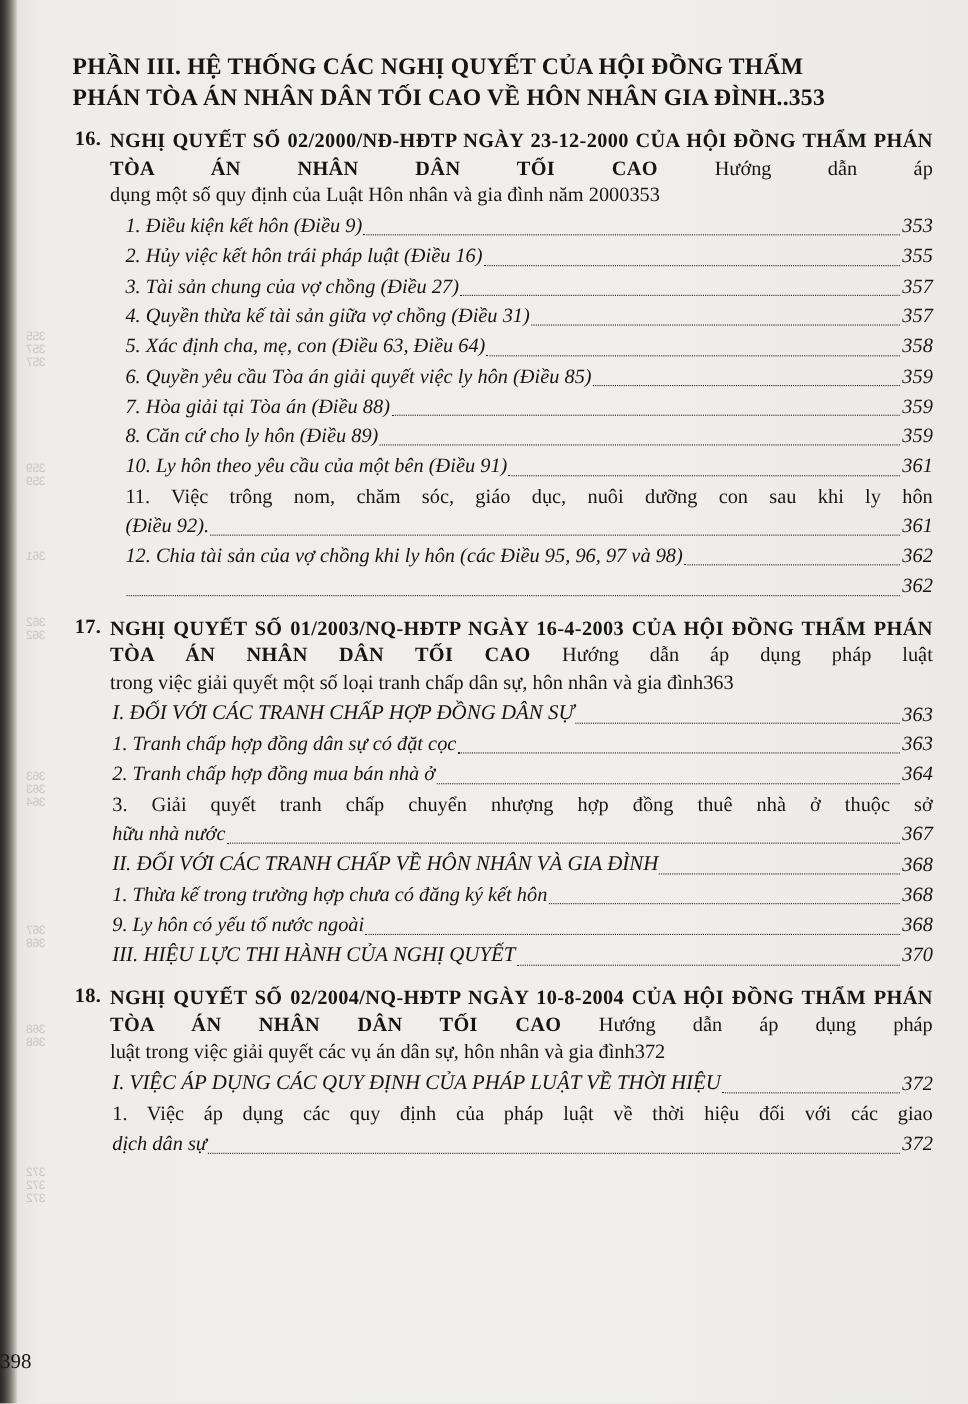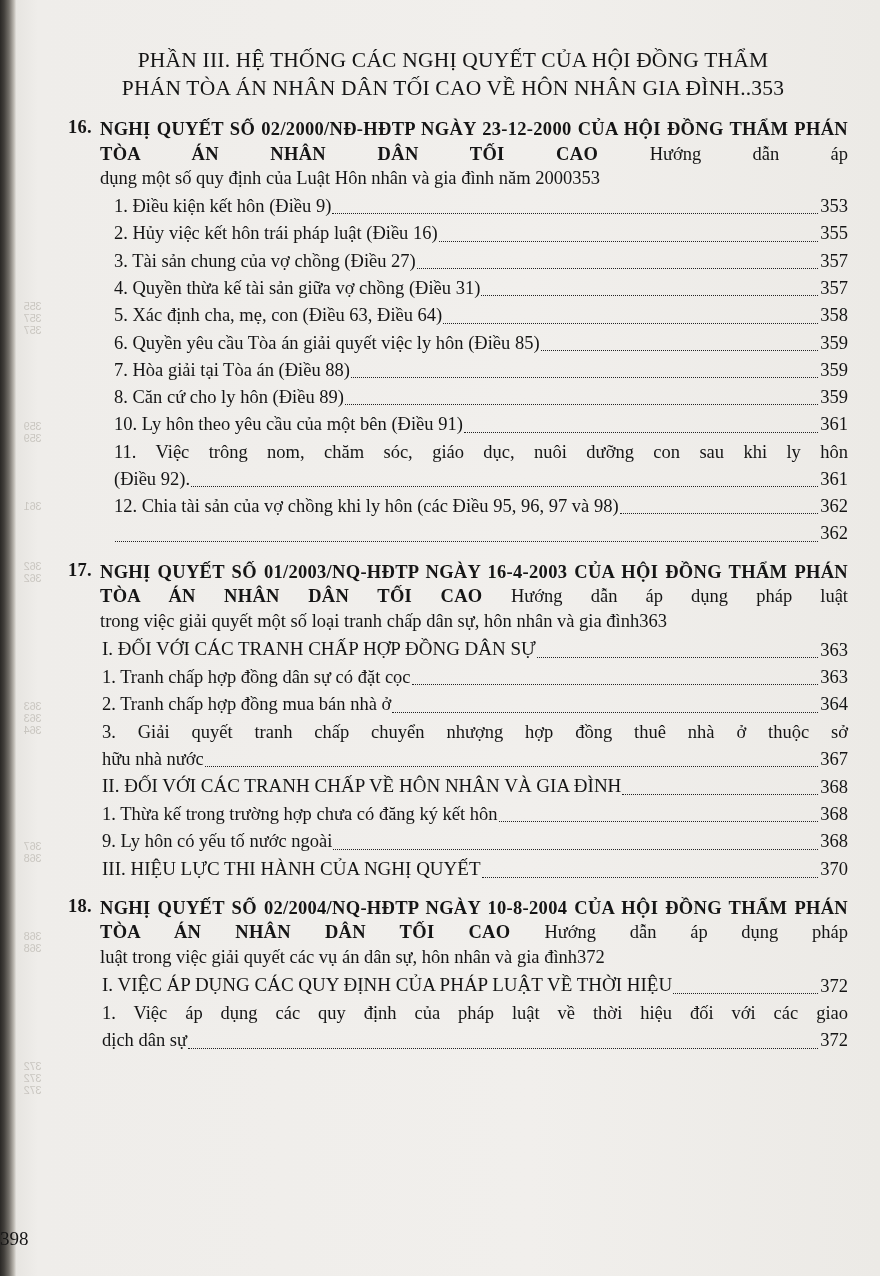--- a/index.html
+++ b/index.html
@@ -30,36 +30,37 @@
     opacity: .95;
   }
   .content {
     position: absolute;
     left: 58px;
     top: 46px;
     width: 790px;
   }
   
   .heading {
-    text-align: center;
-    font-weight: normal;
+    text-align: left;
+    font-weight: bold;
     font-size: 21.5px;
     letter-spacing: .2px;
     line-height: 1.32;
     margin: 0 8px 14px 8px;
   }
   .heading .l2 { display: block; }
 
   
   .entry {
     display: flex;
     align-items: flex-end;
     font-size: 18.5px;
     line-height: 1.42;
     margin: 1px 0;
+    font-style: italic;
   }
   .entry .txt {
     white-space: pre-wrap;
   }
   .entry .leader {
     flex: 1 1 auto;
     border-bottom: 1.6px dotted #222;
     margin: 0 1px 5px 1px;
     min-width: 4px;
     height: 1px;

